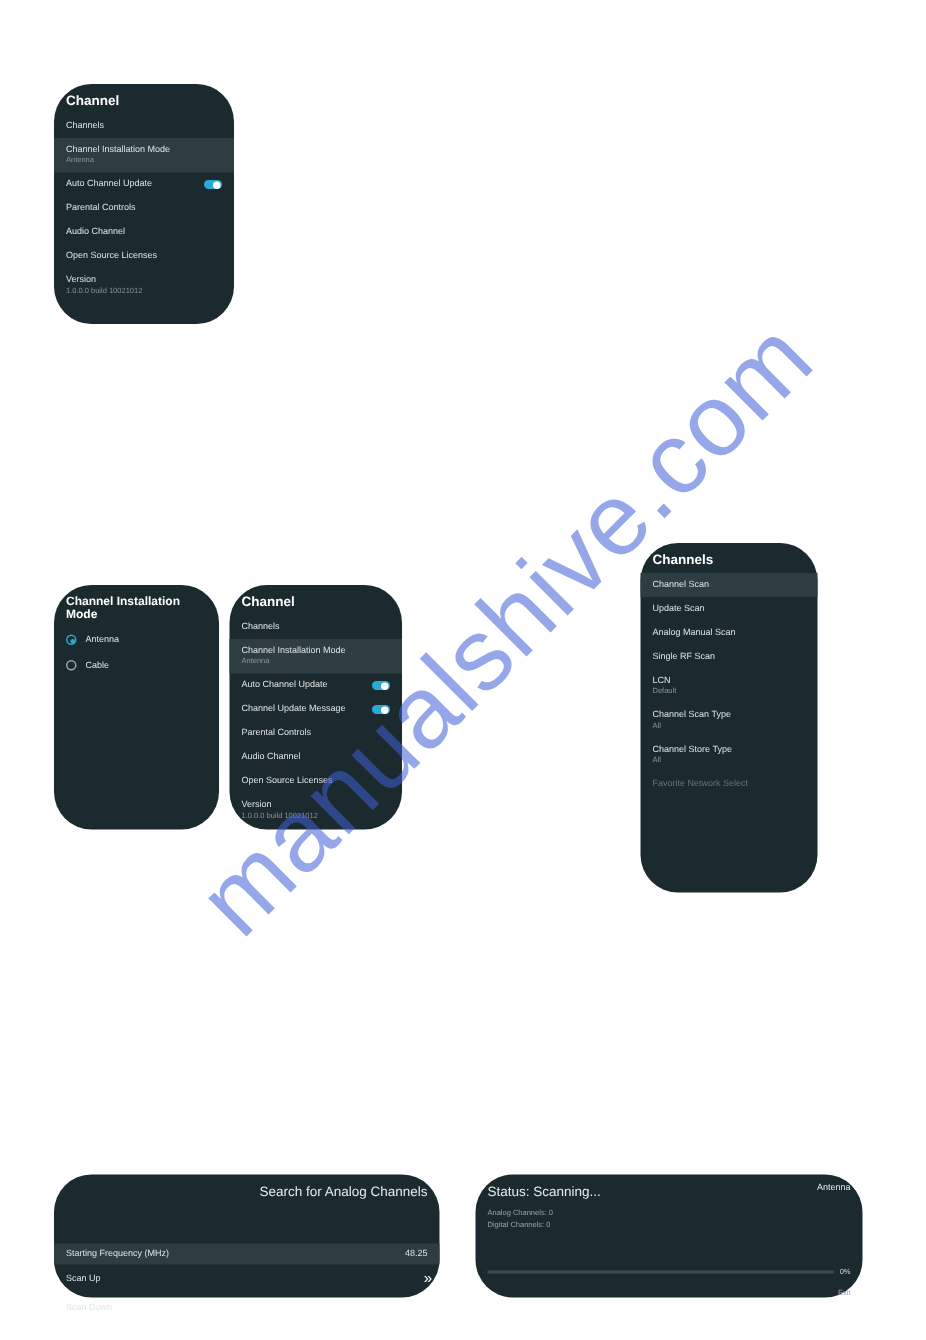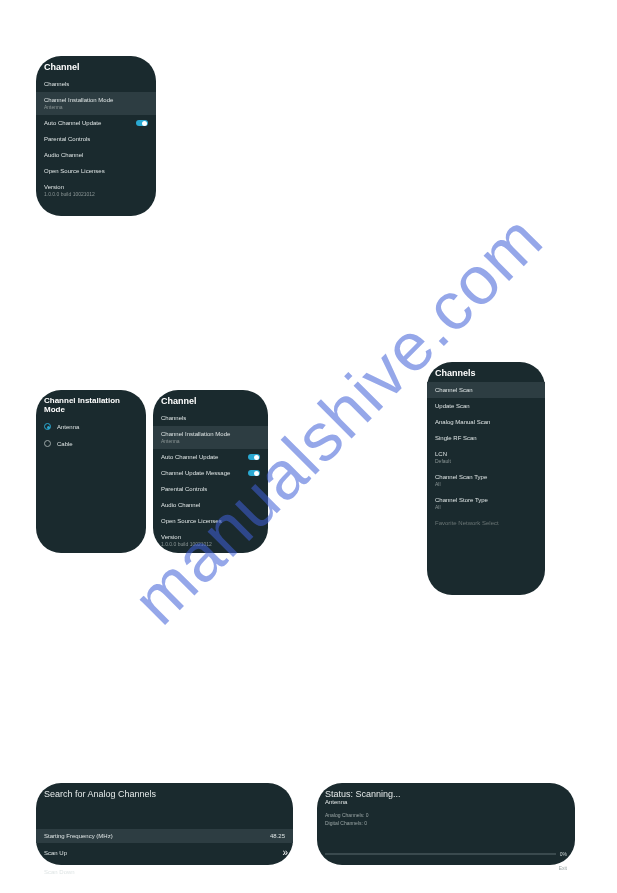--- a/index.html
+++ b/index.html
@@ -132,20 +132,21 @@
       top: 362px;
       width: 118px;
       height: 233px;
     }
     
     #panel5 {
       left: 36px;
       top: 783px;
       width: 257px;
       height: 82px;
+      text-align: right;
     }
     
     #panel6 {
       left: 317px;
       top: 783px;
       width: 258px;
       height: 82px;
     }
     .search-title {
       font-size: 9px;
@@ -167,21 +168,20 @@
       font-size: 10px;
       color: #ffffff;
       letter-spacing: -3px;
     }
     .status-title {
       font-size: 9px;
       color: #e5eaea;
       padding: 6px 8px;
       display: flex;
       justify-content: space-between;
-      flex-direction: column;
     }
     .status-line {
       font-size: 5px;
       color: #9aa5a5;
       padding: 1px 8px;
     }
     .progress-area {
       padding: 6px 8px;
       display: flex;
       align-items: center;

